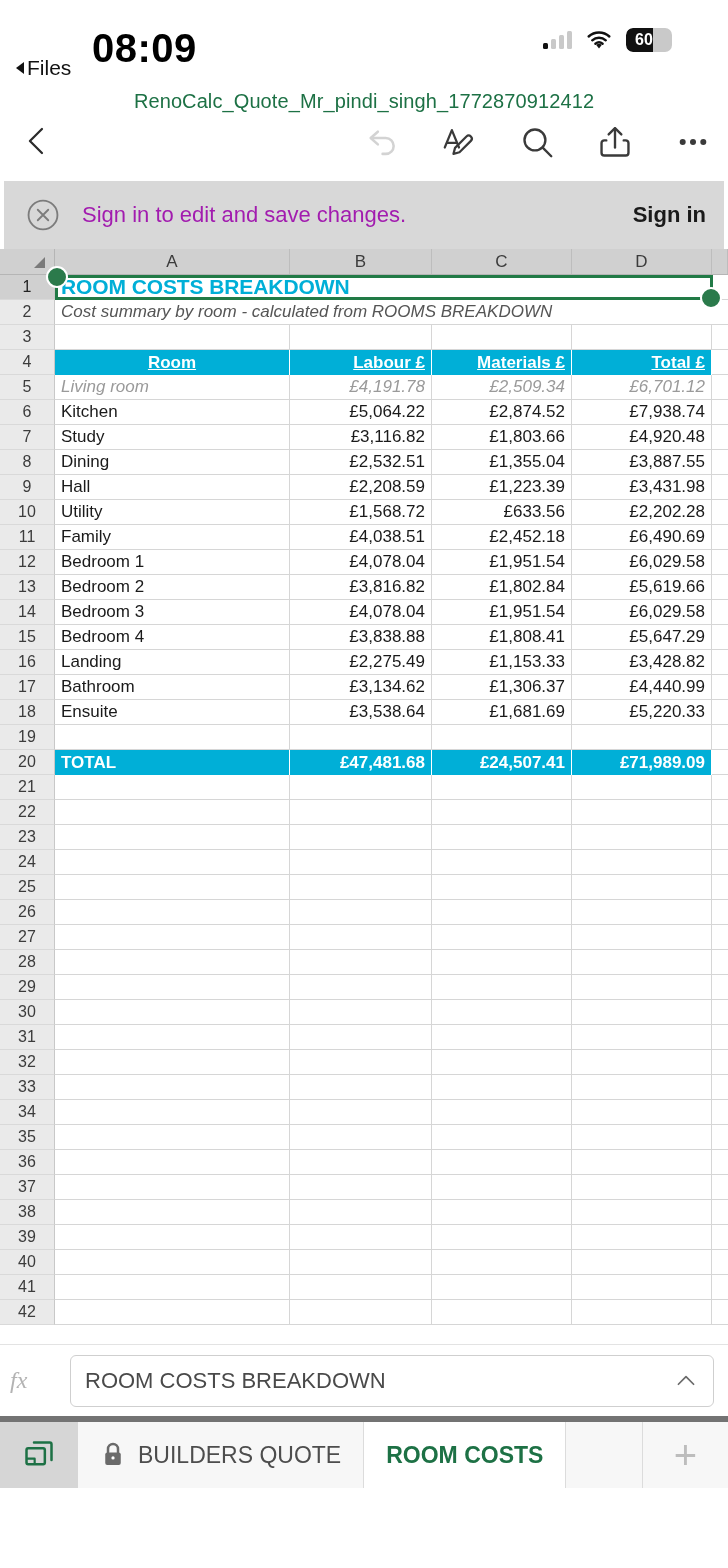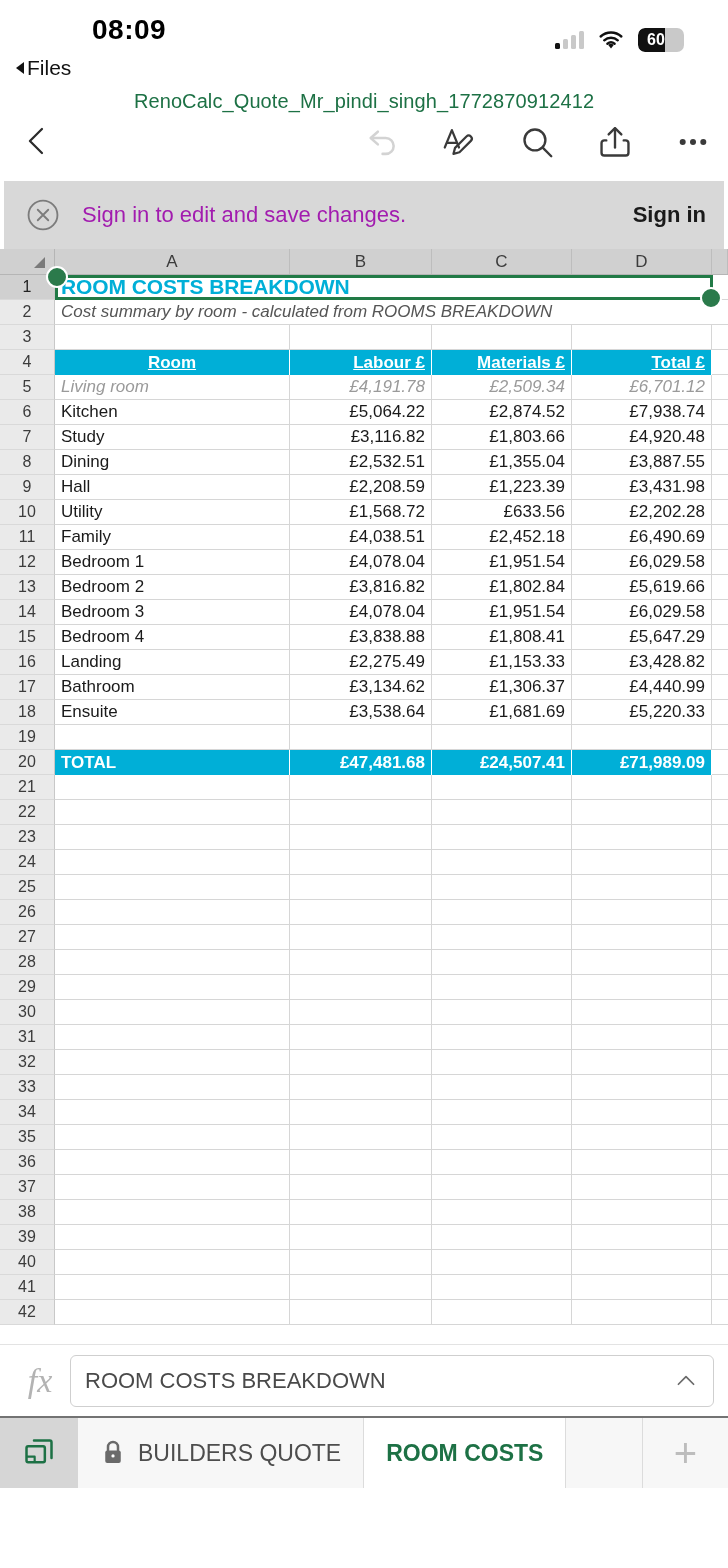--- a/index.html
+++ b/index.html
@@ -10,26 +10,26 @@
     overflow: hidden;
   }
 
   
   .statusbar {
     position: relative;
     height: 62px;
     width: 728px;
   }
   .sb-time {
-    position: absolute; left: 92px; top: 14px;
-    font-size: 28px; font-weight: 700; color: #000;
+    position: absolute; left: 92px; top: 26px;
+    font-size: 40px; font-weight: 700; color: #000;
     letter-spacing: 0.5px;
   }
   .sb-right {
-    position: absolute; right: 44px; top: 28px;
+    position: absolute; right: 56px; top: 28px;
     display: flex; align-items: center; gap: 14px;
   }
   .signal { display: flex; align-items: flex-end; gap: 3px; height: 18px; }
   .signal i { display: block; width: 5px; background: #c9c9c9; border-radius: 1.5px; }
   .signal i:nth-child(1) { height: 6px;  background: #111; }
   .signal i:nth-child(2) { height: 10px; }
   .signal i:nth-child(3) { height: 14px; }
   .signal i:nth-child(4) { height: 18px; }
   .wifi { width: 26px; height: 19px; }
   .battery {
@@ -185,38 +185,38 @@
   .formulabar {
     height: 72px; width: 728px;
     background: #fff;
     display: flex; align-items: center;
     padding: 0 14px 0 10px;
     border-top: 1px solid #e3e3e3;
   }
   .fx {
     width: 60px; flex: 0 0 60px;
     font-family: "Liberation Serif", serif;
-    font-style: italic; font-size: 34px; color: #b3b3b3;
-    text-align: center;
+    font-style: italic; font-size: 24px; color: #b3b3b3;
+    text-align: left;
   }
   .fbox {
     flex: 1 1 auto; height: 52px;
     border: 1px solid #cfcfcf; border-radius: 6px;
     display: flex; align-items: center; padding: 0 14px;
     background: #fff;
   }
   .fbox .val { flex: 1 1 auto; font-size: 22px; color: #4a4a4a; }
   .fbox .chev { width: 26px; height: 26px; flex: 0 0 26px; }
 
   
   .tabbar {
     height: 72px; width: 728px;
     background: #f7f7f7;
     display: flex; align-items: stretch;
-    border-top: 2px solid #737373;
+    border-top: 6px solid #737373;
   }
   .sheets-btn {
     width: 78px; flex: 0 0 78px;
     background: #d6d6d6;
     display: flex; align-items: center; justify-content: center;
   }
   .tab {
     display: flex; align-items: center; justify-content: center; gap: 12px;
     padding: 0 22px;
     font-size: 23px; color: #4d4d4d;

